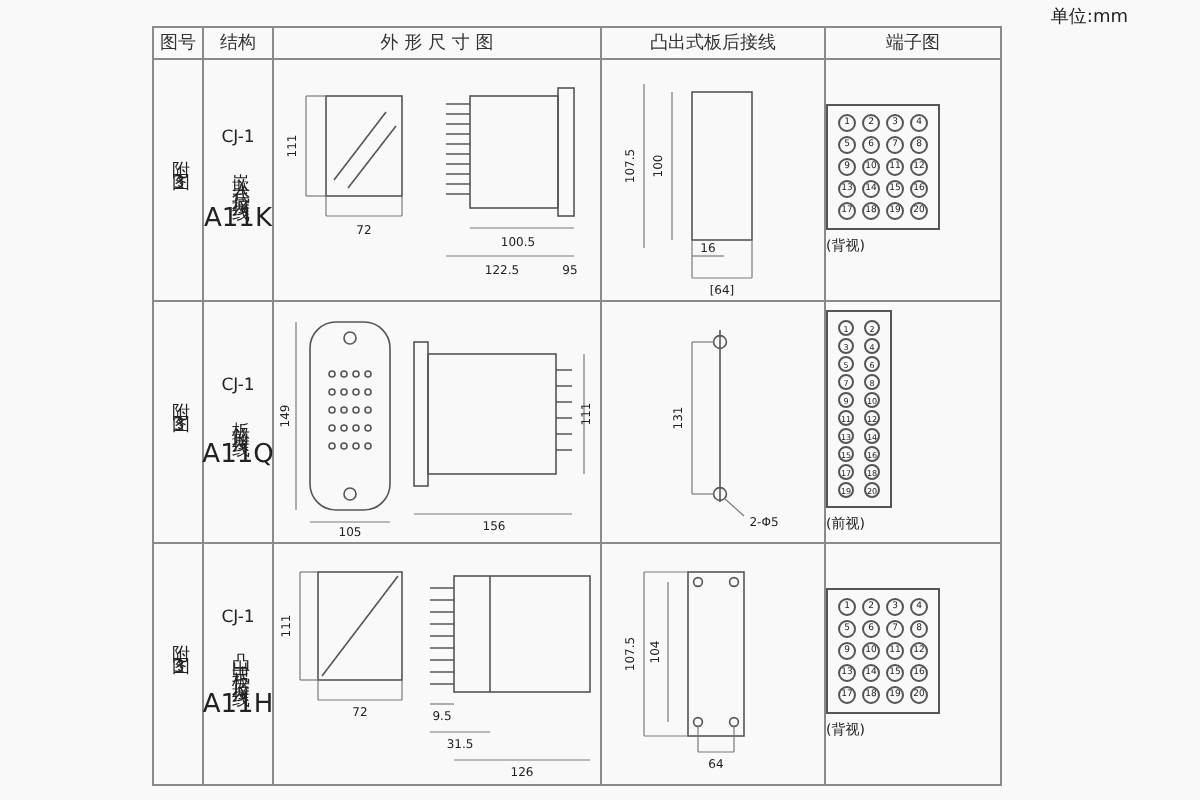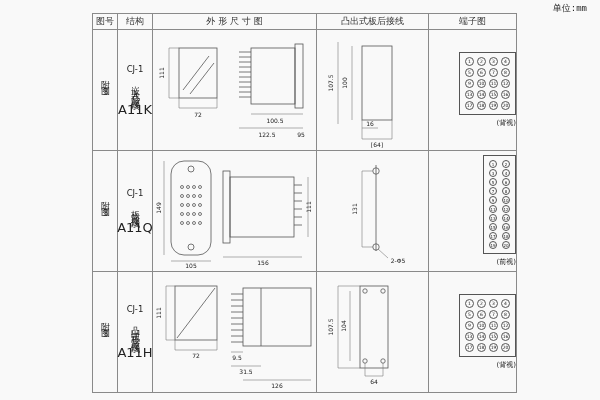--- a/index.html
+++ b/index.html
@@ -2,24 +2,24 @@
 <html><head>
 <meta charset="utf-8">
 <style>
   * { margin:0; padding:0; box-sizing:border-box; }
   html,body { width:600px; height:400px; }
   body {
     background:#f9f9f9;
     font-family:"DejaVu Sans","Liberation Sans",sans-serif;
     color:#222; position:relative; overflow:hidden;
   }
-  .unit { position:absolute; top:2px; right:13px; font-size:9px; color:#222;font-family:Liberation Mono, monospace; }
+  .unit { position:absolute; top:2px; right:36px; font-size:9px; color:#222; }
 
   table.spec {
-    position:absolute; left:92px; top:13px;
+    position:absolute; left:76px; top:13px;
     width:424px; height:379px;
     border-collapse:collapse; table-layout:fixed;padding-left:32px;
   }
   .spec th, .spec td {
     border:1px solid #8a8a8a; padding:0;
     vertical-align:middle; text-align:center;
   }
   .spec th { font-size:9px; font-weight:normal; height:16px; color:#333; }
   .spec tbody tr { height:121px; }
 
@@ -38,21 +38,21 @@
   }
   .model { font-size:13px; }
 
   svg.draw { display:block; margin:0 auto; }
   svg.draw line, svg.draw rect, svg.draw path, svg.draw circle {
     stroke:#555; stroke-width:0.8; fill:none;
   }
   svg.draw .dim { stroke:#7a7a7a; stroke-width:0.6; }
   svg.draw text { font-size:6px; fill:#222; stroke:none; font-family:inherit; }
 
-  .tblock { display:flex; flex-direction:column; align-items:flex-end; }
+  .tblock { display:flex; flex-direction:column; align-items:flex-start; }
   .terminal-box { display:inline-block; border:1px solid #555; padding:4px 5px; background:transparent; }
   .tgrid4 { display:grid; grid-template-columns:repeat(4,auto); gap:2px 3px; }
   .tgrid2 { display:grid; grid-template-columns:repeat(2,auto); gap:1px 5px; }
   .term {
     width:9px; height:9px; border:1px solid #555; border-radius:50%;
     display:flex; align-items:center; justify-content:center;
     font-size:4.5px; color:#222;
   }
   .term-s { width:8px; height:8px; font-size:4px; }
   .tcap { font-size:7px; margin-top:3px; color:#222; }

